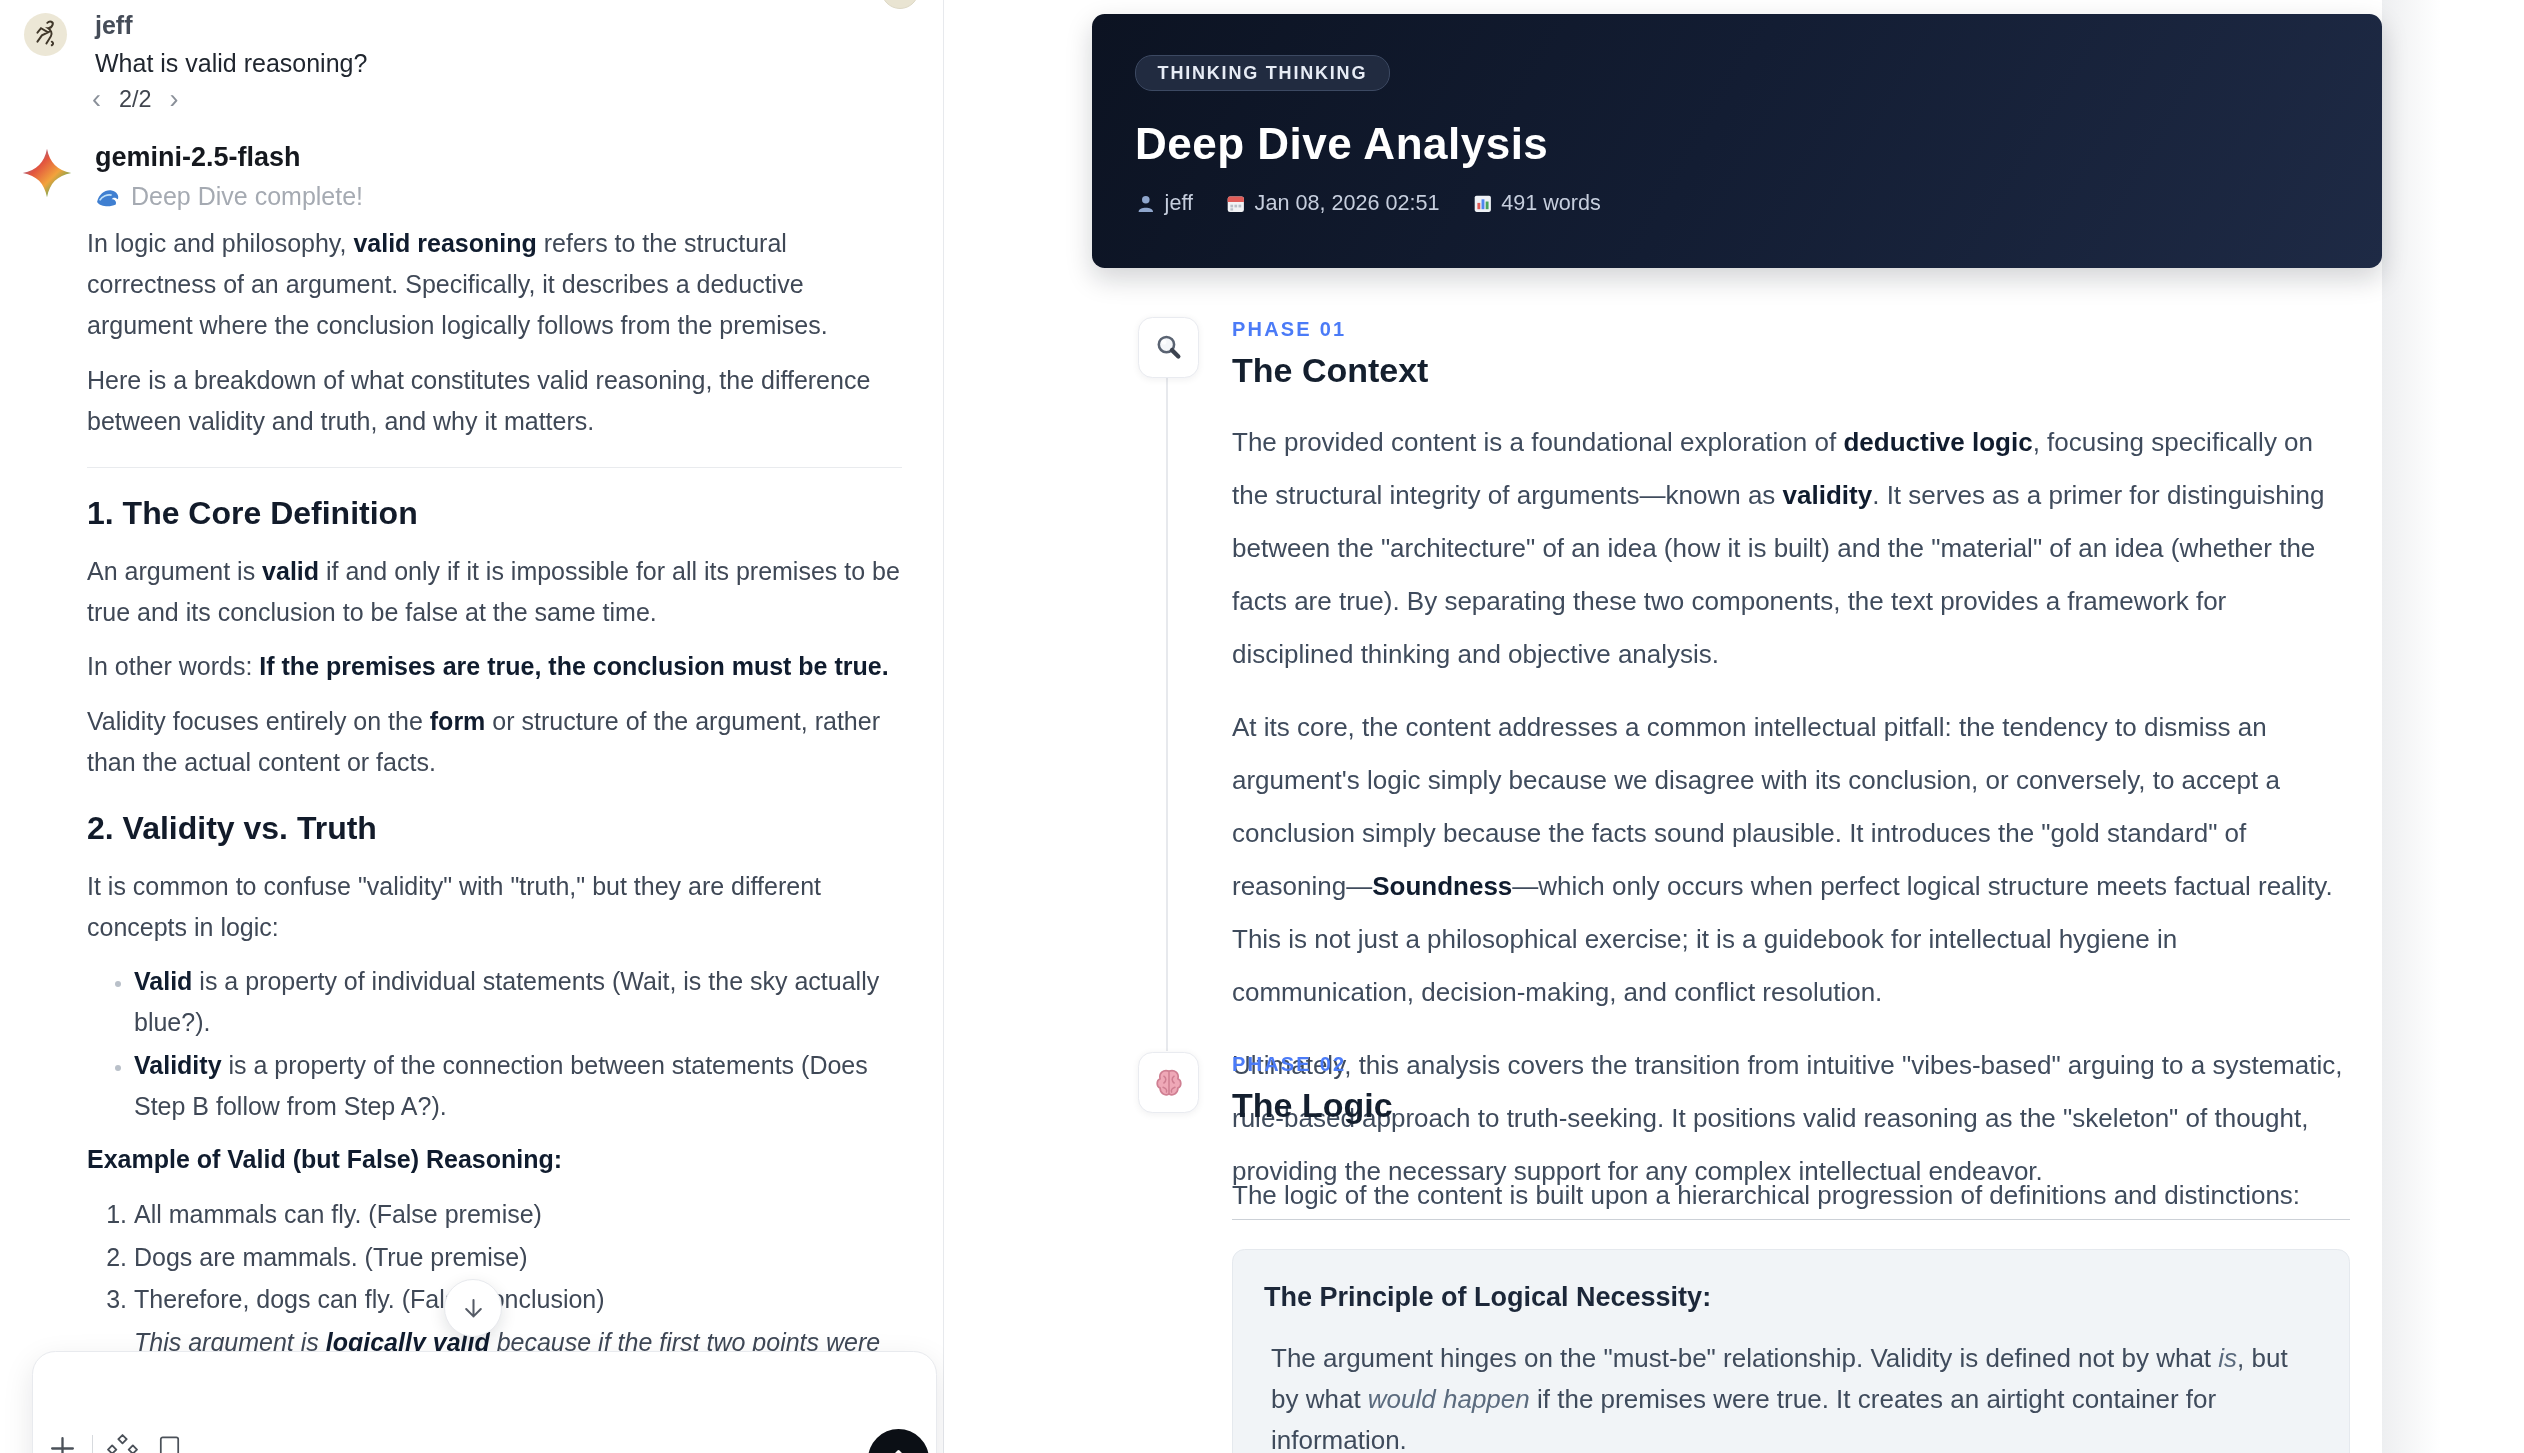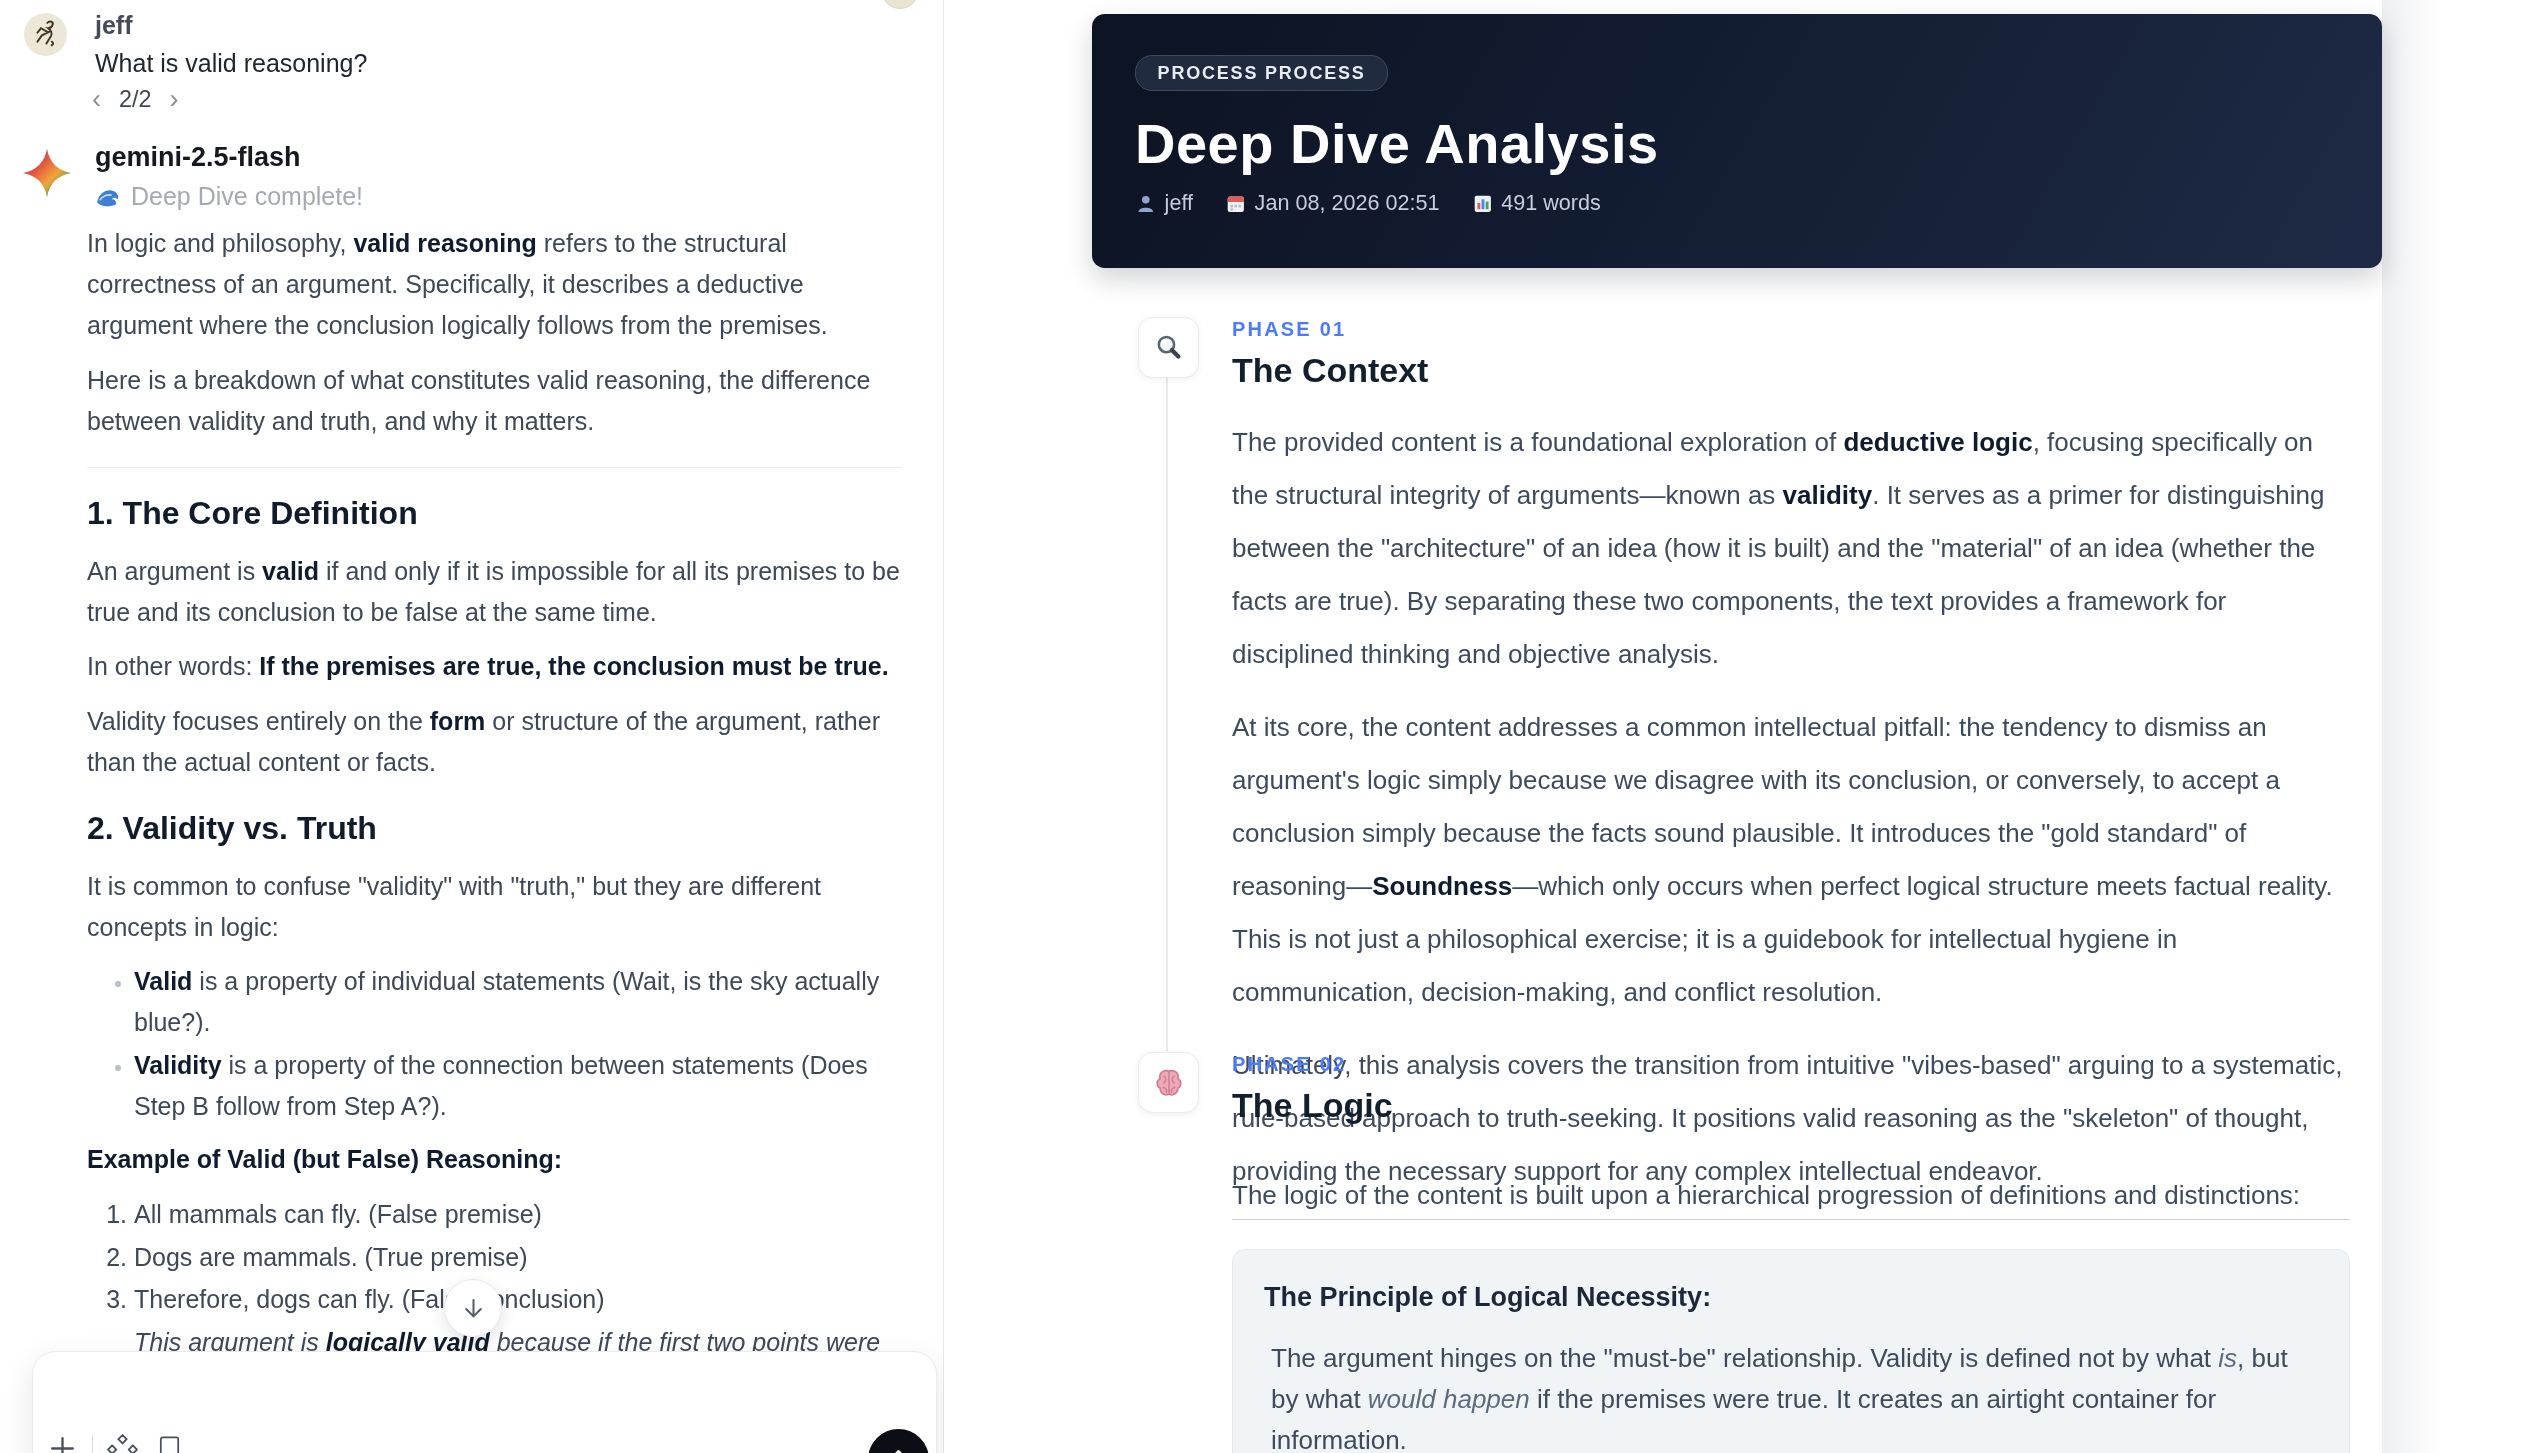--- a/index.html
+++ b/index.html
@@ -50,21 +50,21 @@
   
   .report-pane{position:absolute;left:944px;top:0;width:1581px;height:1453px;background:#fff;}
   .edge-shade{position:absolute;left:1438px;top:0;width:59px;height:1453px;
               background:linear-gradient(to right, rgba(120,130,145,.13), rgba(255,255,255,0));}
   .report-header{position:absolute;left:148px;top:14.4px;width:1290px;height:254px;border-radius:12.6px;
                  background:linear-gradient(120deg,#0c1322 0%,#131d33 48%,#1e2a45 100%);
                  box-shadow:0 10.8px 27px rgba(10,15,30,.18);}
   .badge{position:absolute;left:43px;top:41px;height:34px;display:inline-flex;align-items:center;
          padding:0 21.6px;border-radius:17px;background:#212b40;border:0.9px solid #3c4962;
          color:#e7ecf5;font-size:18px;font-weight:700;letter-spacing:1.8px;}
-  .report-title{position:absolute;left:43px;top:101px;margin:0;font-size:56px;line-height:58px;
+  .report-title{position:absolute;left:43px;top:101px;margin:0;font-size:44px;line-height:58px;
                 font-weight:700;color:#ffffff;letter-spacing:0.5px;}
   .meta{position:absolute;left:43px;top:176px;display:flex;align-items:center;gap:32px;}
   .meta-item{display:flex;align-items:center;gap:8px;font-size:21.6px;color:#c6cedd;}
 
   .timeline-line{position:absolute;left:222px;top:376px;width:1.8px;height:675px;background:#e7e9ed;}
   .phase-icon-box{position:absolute;left:194px;width:59px;height:59px;border-radius:14.4px;background:#fff;
                   border:0.9px solid #e9ebf0;box-shadow:0 1.8px 7.2px rgba(15,23,42,.06);
                   display:flex;align-items:center;justify-content:center;}
   .phase-text{position:absolute;left:288px;width:1118px;}
   .phase-label{font-size:20px;font-weight:700;letter-spacing:2.2px;color:#4b7bf7;line-height:21.6px;}
@@ -177,21 +177,21 @@
           <path d="M12 19.5 V5 M5.5 11.5 L12 5 L18.5 11.5" stroke="#ffffff" stroke-width="2.6" fill="none" stroke-linecap="round" stroke-linejoin="round"></path>
         </svg>
       </button>
     </div>
   </div>
 
   <div class="report-pane">
     <div class="edge-shade"></div>
 
     <div class="report-header">
-      <span class="badge">PROCESS PROCESS</span>
+      <span class="badge">THINKING THINKING</span>
       <h1 class="report-title">Deep Dive Analysis</h1>
       <div class="meta">
         <span class="meta-item">
           <svg width="21.6" height="21.6" viewBox="0 0 24 24">
             <circle cx="12" cy="7.5" r="4.2" fill="#8fa6cc"></circle>
             <path d="M4 21 C4 15 20 15 20 21 Z" fill="#8fa6cc"></path>
           </svg>
           <span>jeff</span>
         </span>
         <span class="meta-item">

